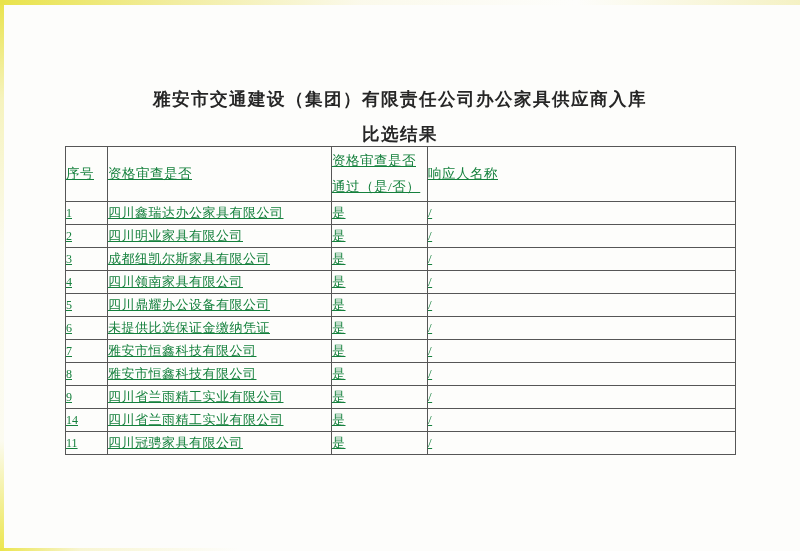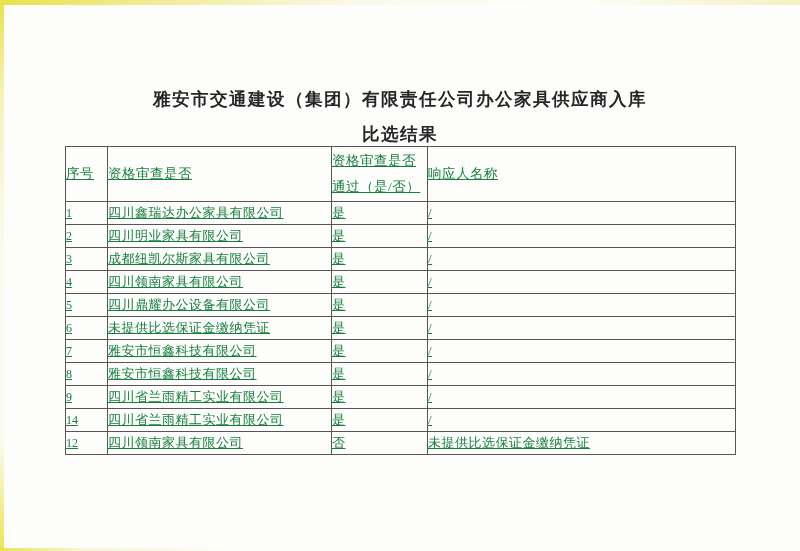--- a/index.html
+++ b/index.html
@@ -153,20 +153,20 @@
           <td>是</td>
           <td>/</td>
         </tr>
         <tr>
           <td>14</td>
           <td>四川省兰雨精工实业有限公司</td>
           <td>是</td>
           <td>/</td>
         </tr>
         <tr>
-          <td>12</td>
-          <td>四川领南家具有限公司</td>
-          <td>否</td>
-          <td>未提供比选保证金缴纳凭证</td>
+          <td>11</td>
+          <td>四川冠骋家具有限公司</td>
+          <td>是</td>
+          <td>/</td>
         </tr>
       </tbody>
   </table>
 </div>
 
 </body></html>

